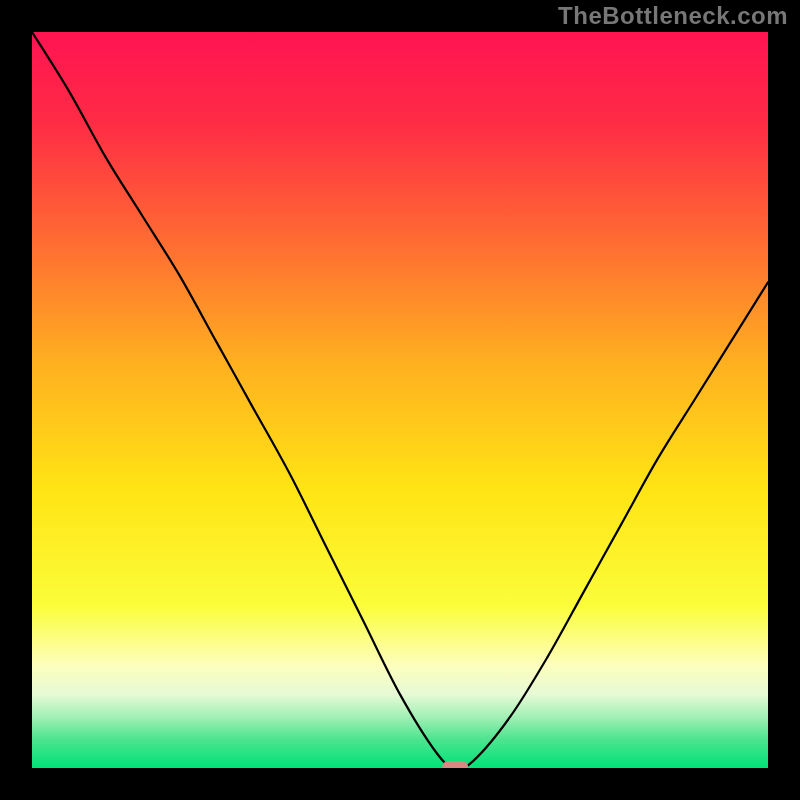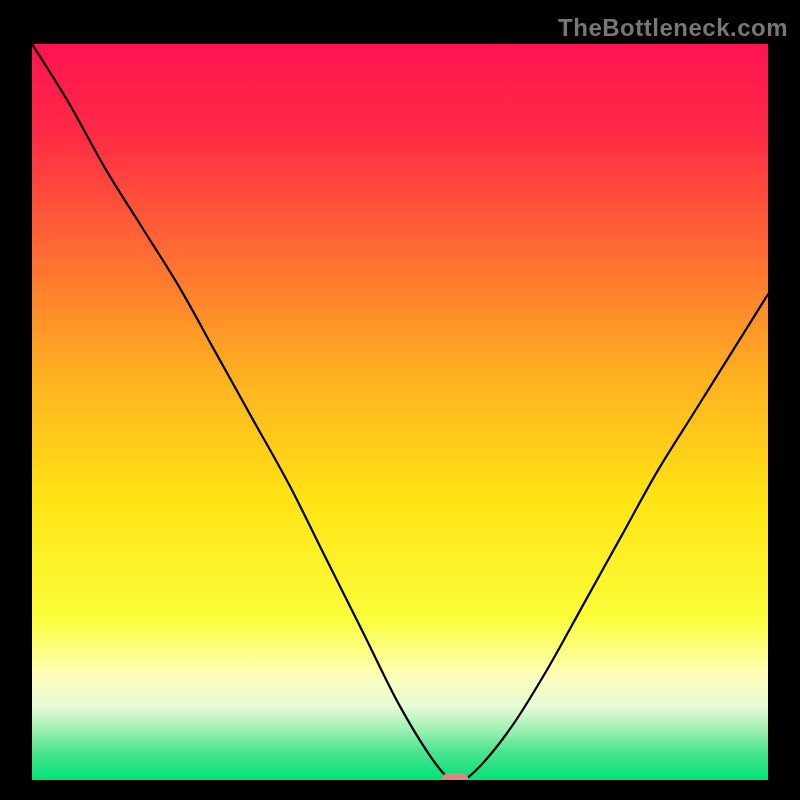--- a/index.html
+++ b/index.html
@@ -6,21 +6,21 @@
     margin: 0;
     padding: 0;
     width: 800px;
     height: 800px;
     background: #000;
     overflow: hidden;
   }
   .frame {
     position: absolute;
     left: 0;
-    top: 12px;
+    top: 0;
     width: 800px;
     height: 587px;
     background: #000;
   }
   .watermark {
     position: absolute;
     top: 2px;
     right: 12px;
     font-family: Arial, Helvetica, sans-serif;
     font-weight: 700;

